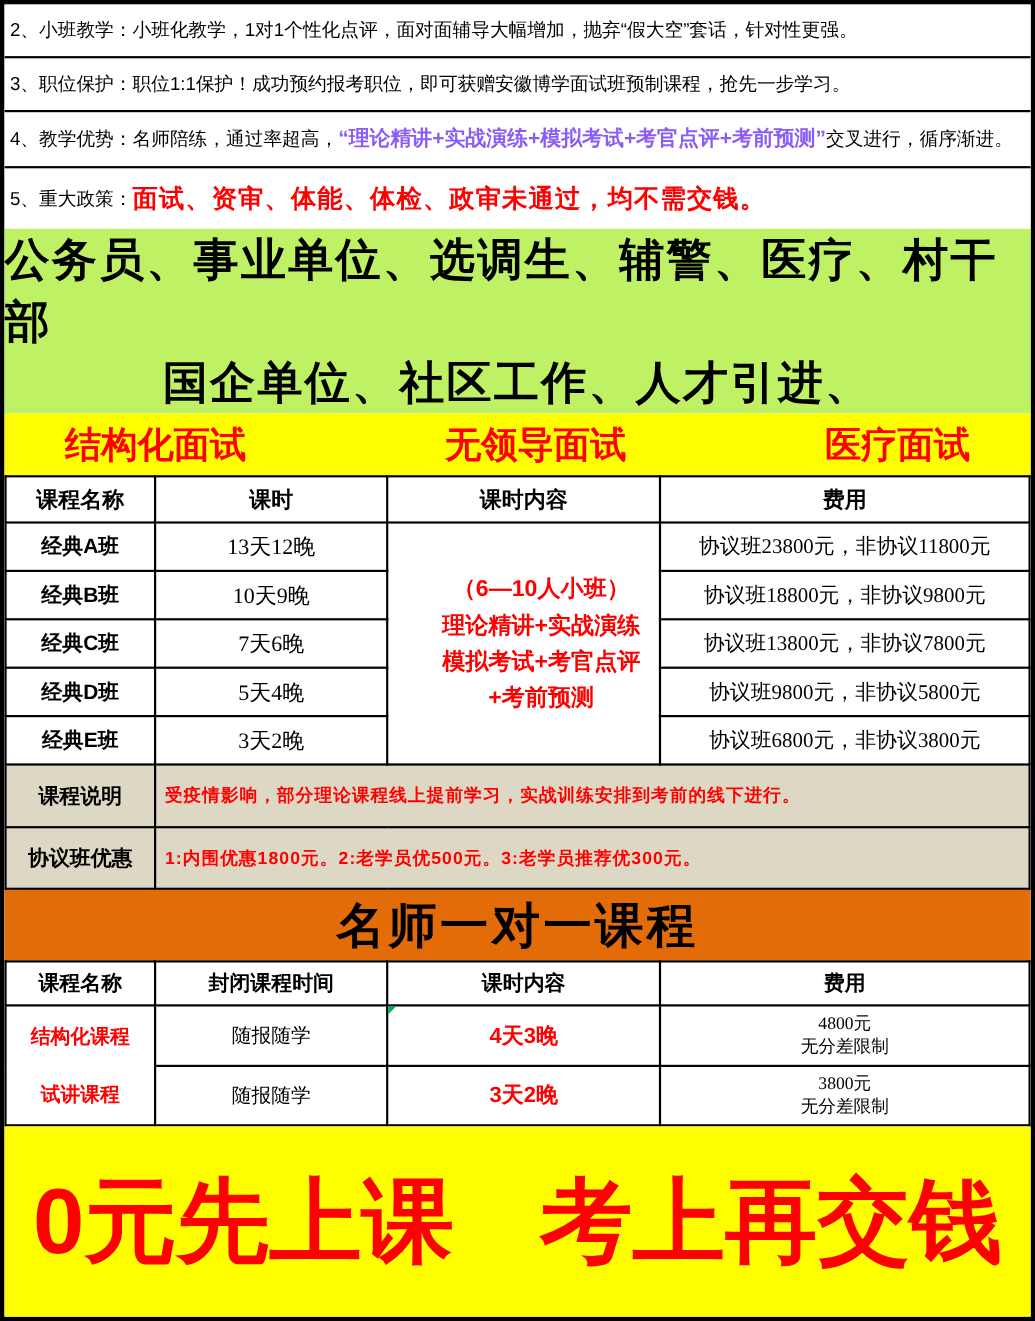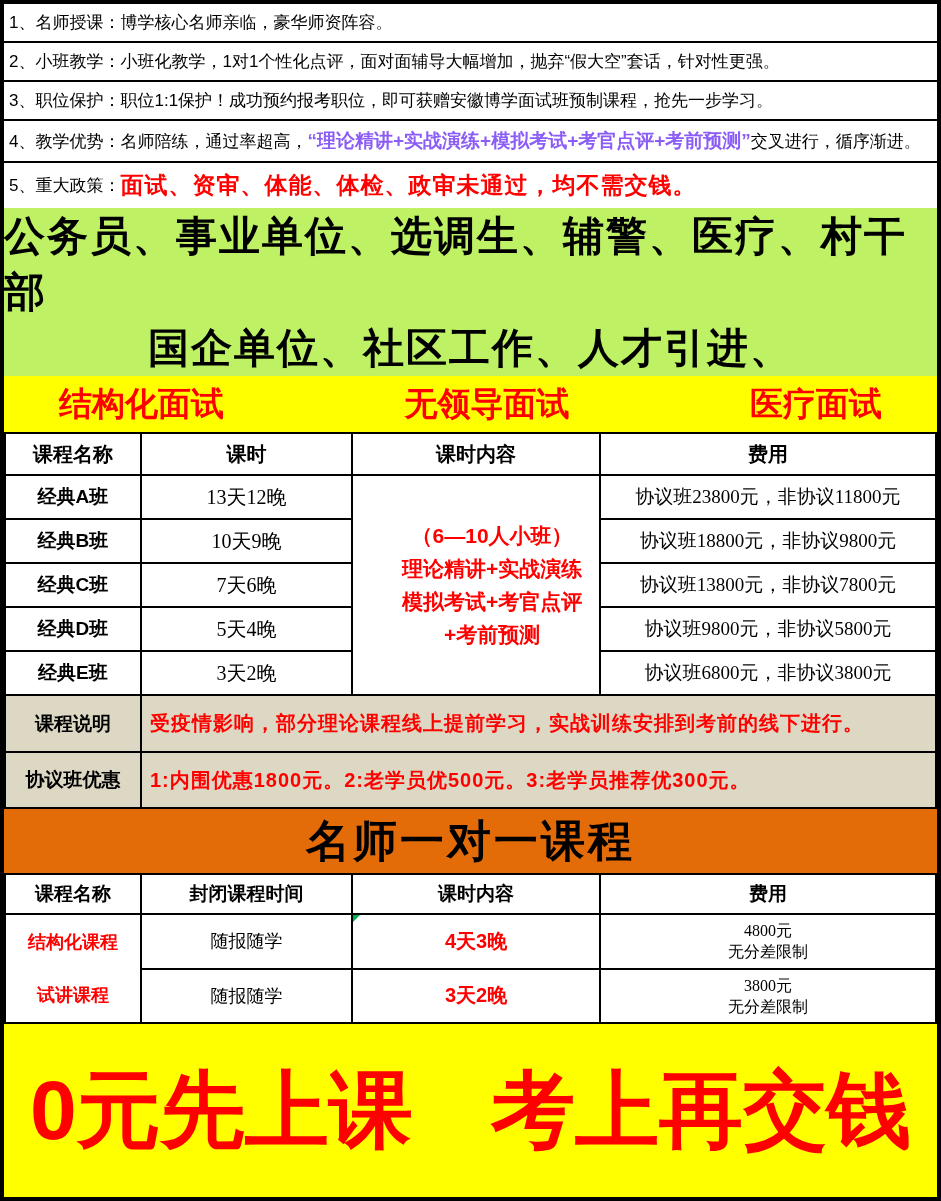--- a/index.html
+++ b/index.html
@@ -56,21 +56,21 @@
   .t1 th { height:42px; font-size:20px; font-weight:bold; }
   .t1 .row-class td { height:44px; }
   .t1 .name { font-weight:bold; font-size:19px; }
   .t1 .dur { font-family:"Liberation Serif", serif; font-size:20px; }
   .t1 .content { color:#FF0000; font-weight:bold; font-size:21px; line-height:33px;padding-left:32px; }
   .t1 .fee { font-family:"Liberation Serif", serif; font-size:19px; }
   .note-1 td { height:57px; }
   .note-2 td { height:56px; }
   .note td { background:#DDD8C4; }
   .note .label { font-weight:bold; font-size:19px; }
-  .note .txt { color:#FF0000; font-weight:bold; font-size:20px; text-align:left; padding-left:8px; letter-spacing:1px; }
+  .note .txt { color:#FF0000; font-weight:bold; font-size:16px; text-align:left; padding-left:8px; letter-spacing:1px; }
   
   .one-banner {
     flex:0 0 64px; background:#E36C09;
     display:flex; align-items:center; justify-content:center;
     font-weight:bold; font-size:44px; color:#000; letter-spacing:3px;
   }
   .t2 th { height:40px; font-size:19px; font-weight:bold; }
   .t2 .drow td { height:54px; }
   .names-cell { height:100%; }
   .names-inner {
@@ -92,24 +92,20 @@
     color:#FF0000; font-weight:bold; font-size:84px; white-space:nowrap;
   }
 </style>
 </head>
 <body>
 
 <div class="page">
 
 
   <div class="features">
-    <div class="feature-row">
-      <span>1、名师授课：</span>
-        <span>博学核心名师亲临，豪华师资阵容。</span>
-    </div>
     <div class="feature-row">
       <span>2、小班教学：</span>
         <span>小班化教学，1对1个性化点评，面对面辅导大幅增加，抛弃“假大空”套话，针对性更强。</span>
     </div>
     <div class="feature-row">
       <span>3、职位保护：</span>
         <span>职位1:1保护！成功预约报考职位，即可获赠安徽博学面试班预制课程，抢先一步学习。</span>
     </div>
     <div class="feature-row">
       <span>4、教学优势：</span>

